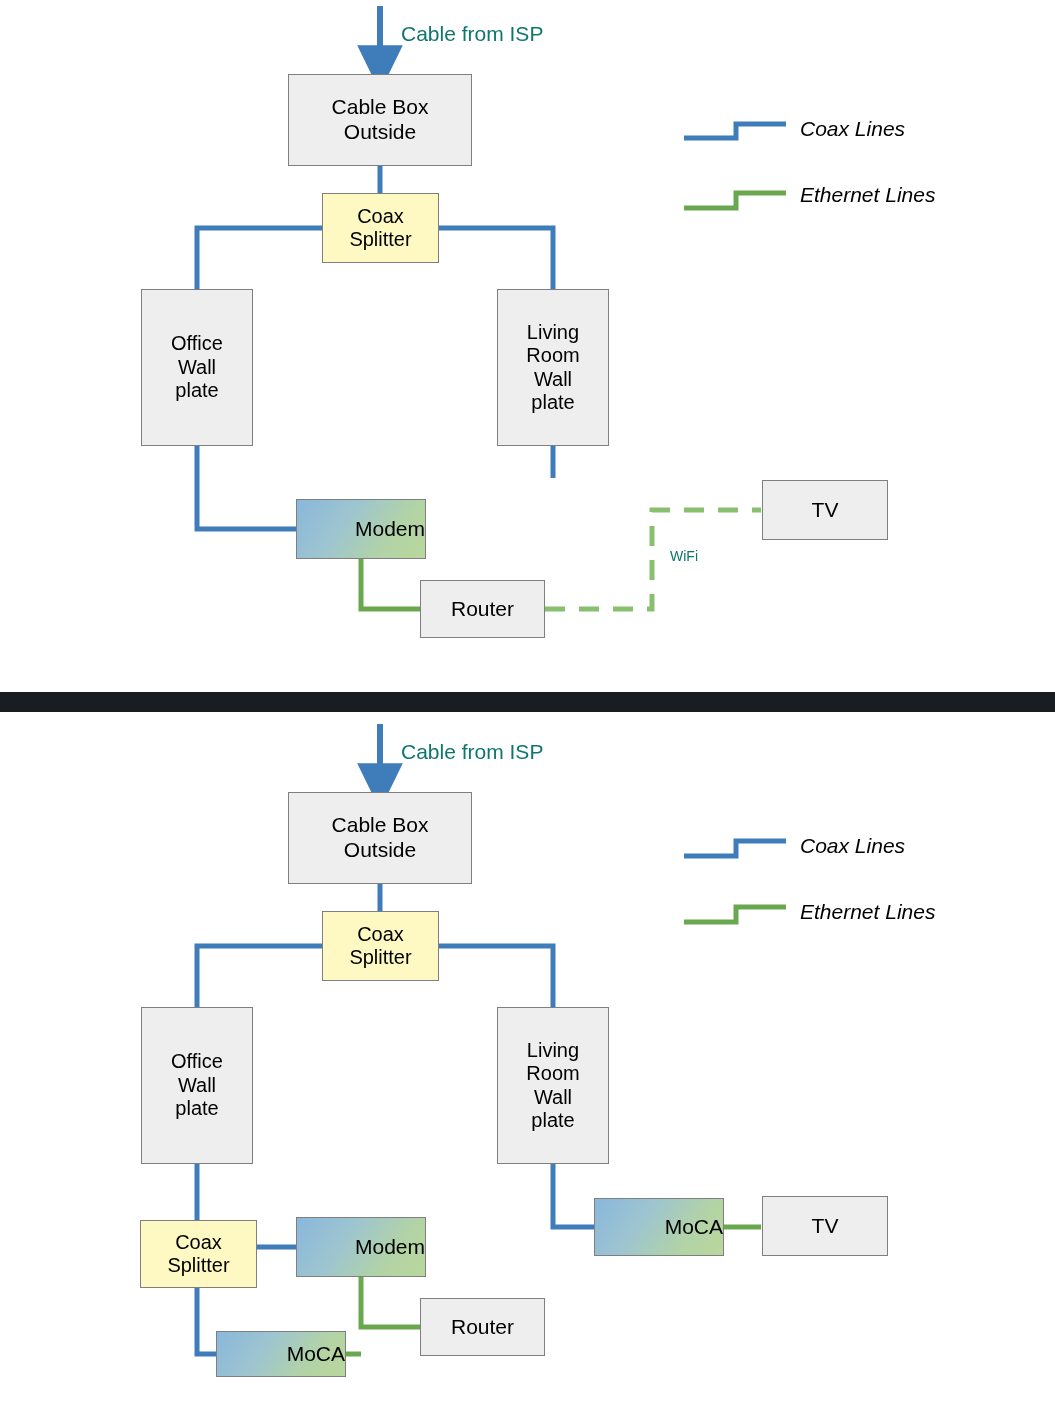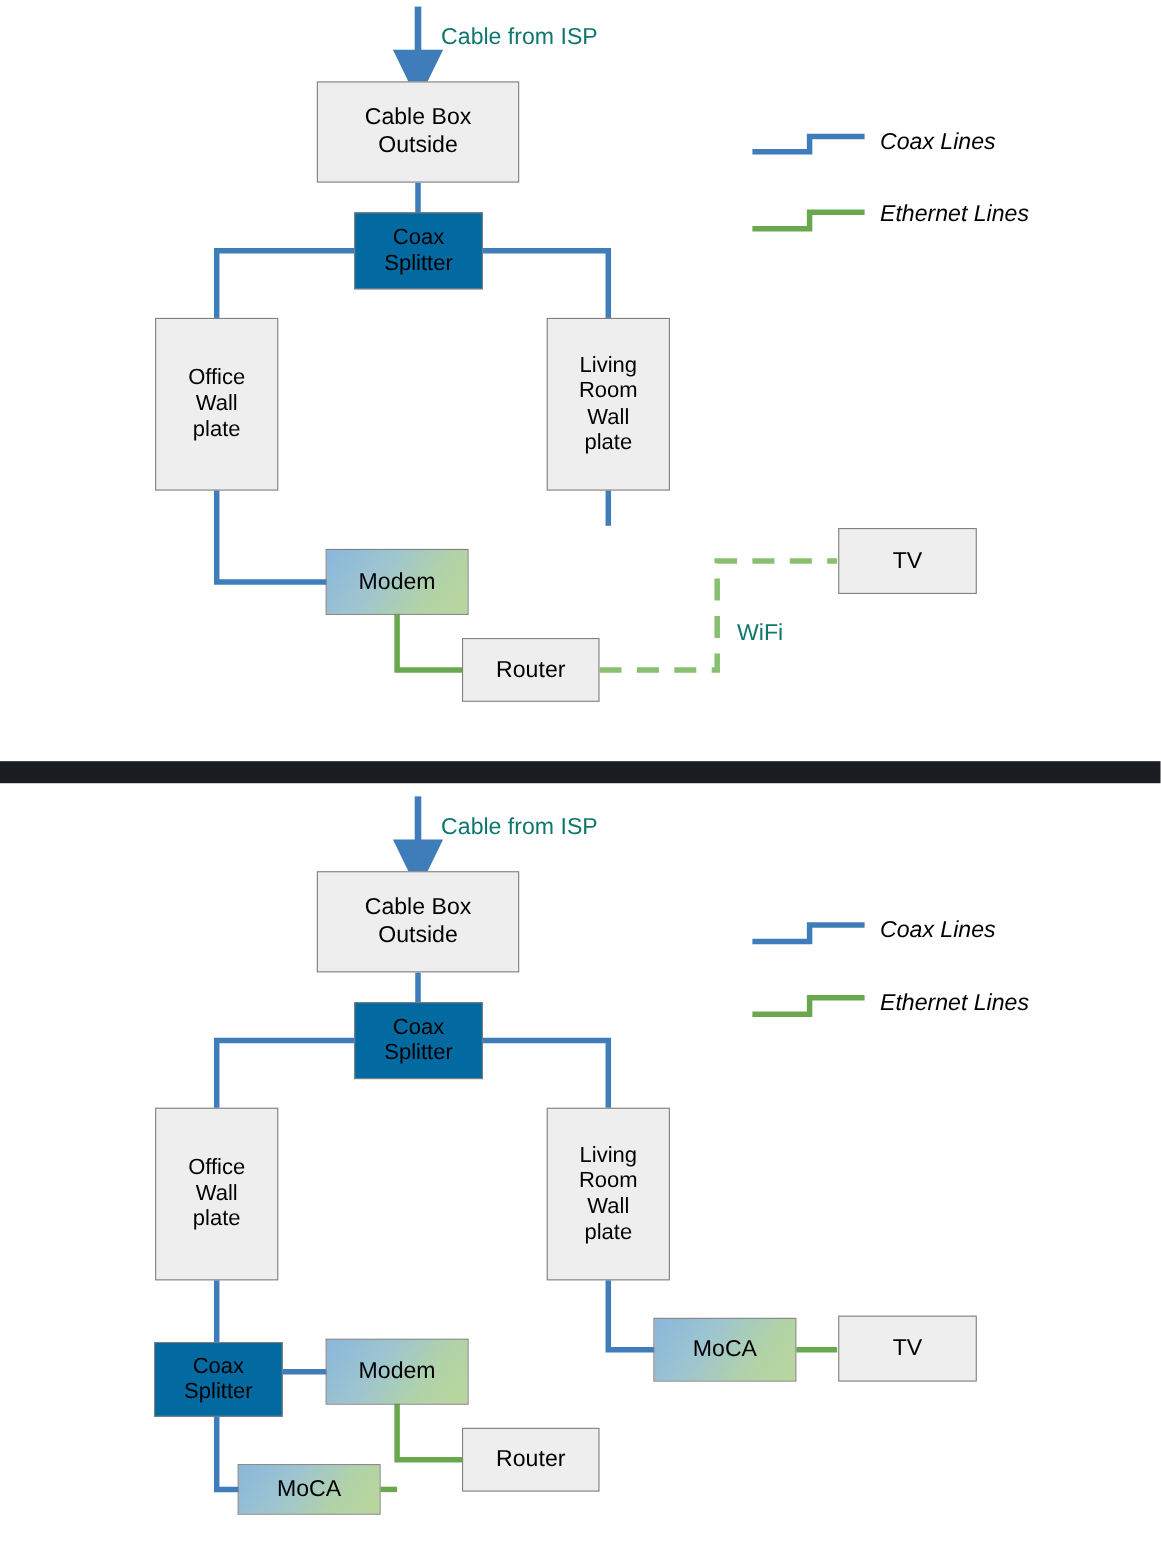--- a/index.html
+++ b/index.html
@@ -44,22 +44,22 @@
     color: #000000;
     line-height: 1.17;
     z-index: 3;
   }
   .node .lbl {
     display: block;
     width: 100%;
     white-space: pre-line;
   }
   .fill-grey   { background: #eeeeee; }
-  .fill-blue   { background: #0369a1; }
-  .fill-grad   { background: linear-gradient(125deg, #8ab7dc 0%, #9ec5cf 38%, #b2d3a6 72%, #b9d79c 100%); }
+  .fill-blue   { background: #fef9c3; }
+  .fill-grad   { background: linear-gradient(125deg, #8ab7dc 0%, #9ec5cf 38%, #b2d3a6 72%, #b9d79c 100%); text-align: right; }
   .t-label {
     position: absolute;
     color: #0f766e;
     white-space: nowrap;
     z-index: 4;
   }
   .legend-text {
     position: absolute;
     color: #000000;
     white-space: nowrap;
@@ -141,21 +141,21 @@
     <span class="lbl">Modem</span>
   </div>
   <div class="node fill-grey" style="left:420px;top:580px;width:125px;height:58px;font-size:21px;">
     <span class="lbl">Router</span>
   </div>
   <div class="node fill-grey" style="left:762px;top:480px;width:126px;height:60px;font-size:21px;">
     <span class="lbl">TV</span>
   </div>
 
   <div class="t-label" style="left:401px;top:22px;font-size:21px;">Cable from ISP</div>
-  <div class="t-label" style="left:670px;top:564px;font-size:21px;">WiFi</div>
+  <div class="t-label" style="left:670px;top:548px;font-size:14px;">WiFi</div>
 
   <div class="legend-text" style="left:800px;top:117px;font-size:21px;">Coax Lines</div>
   <div class="legend-text" style="left:800px;top:183px;font-size:21px;">Ethernet Lines</div>
 
   <div class="node fill-grey" style="left:288px;top:792px;width:184px;height:92px;font-size:21px;">
     <span class="lbl">Cable Box
 Outside</span>
   </div>
   <div class="node fill-blue" style="left:322px;top:911px;width:117px;height:70px;font-size:20px;">
     <span class="lbl">Coax

